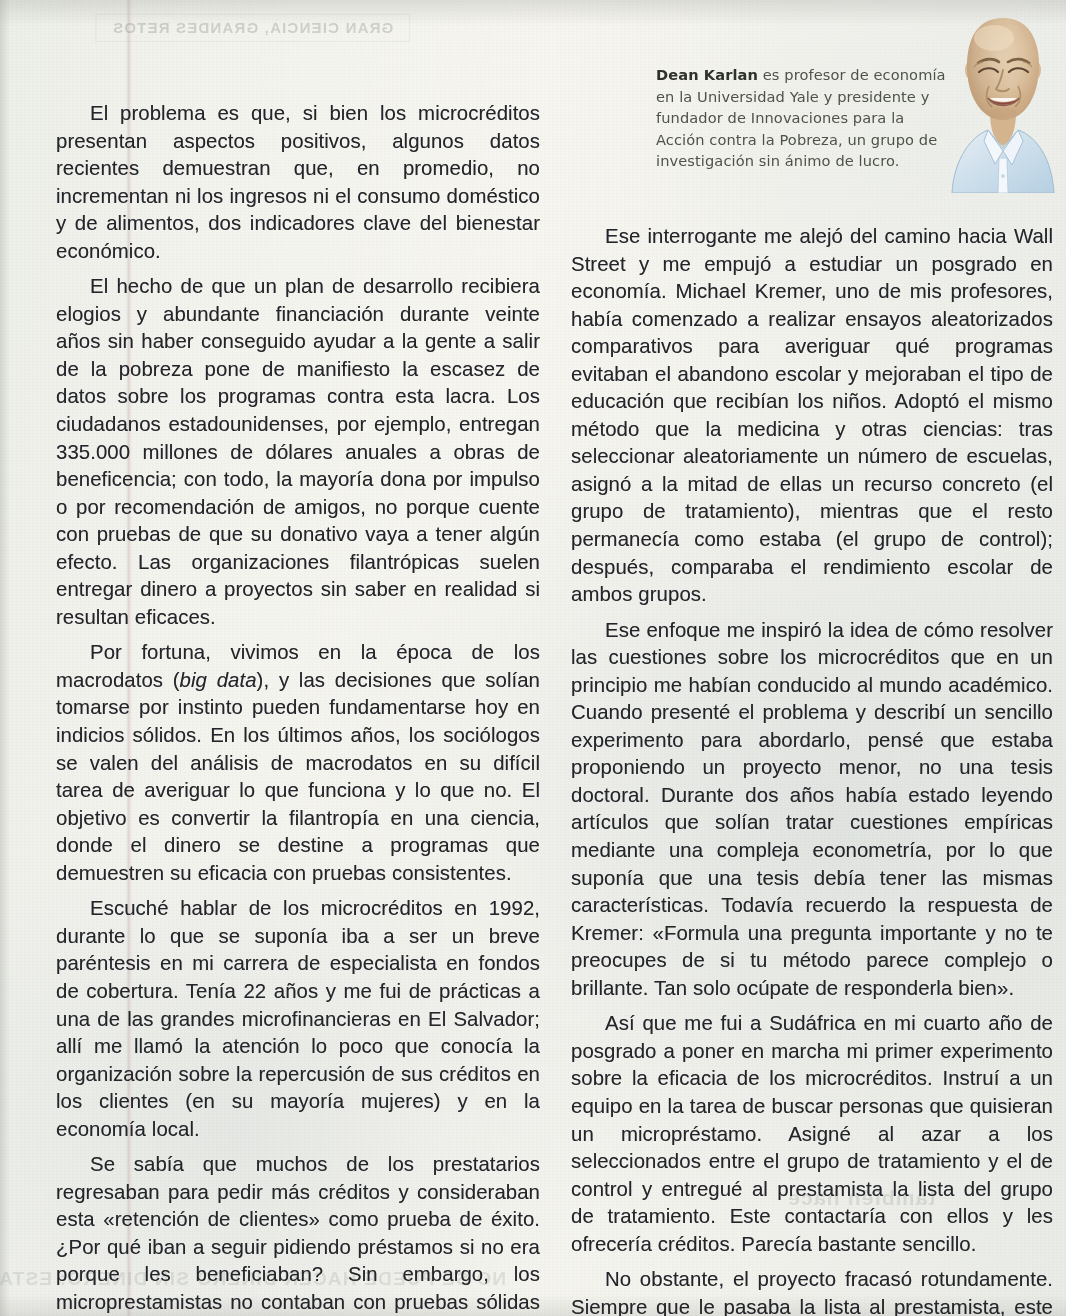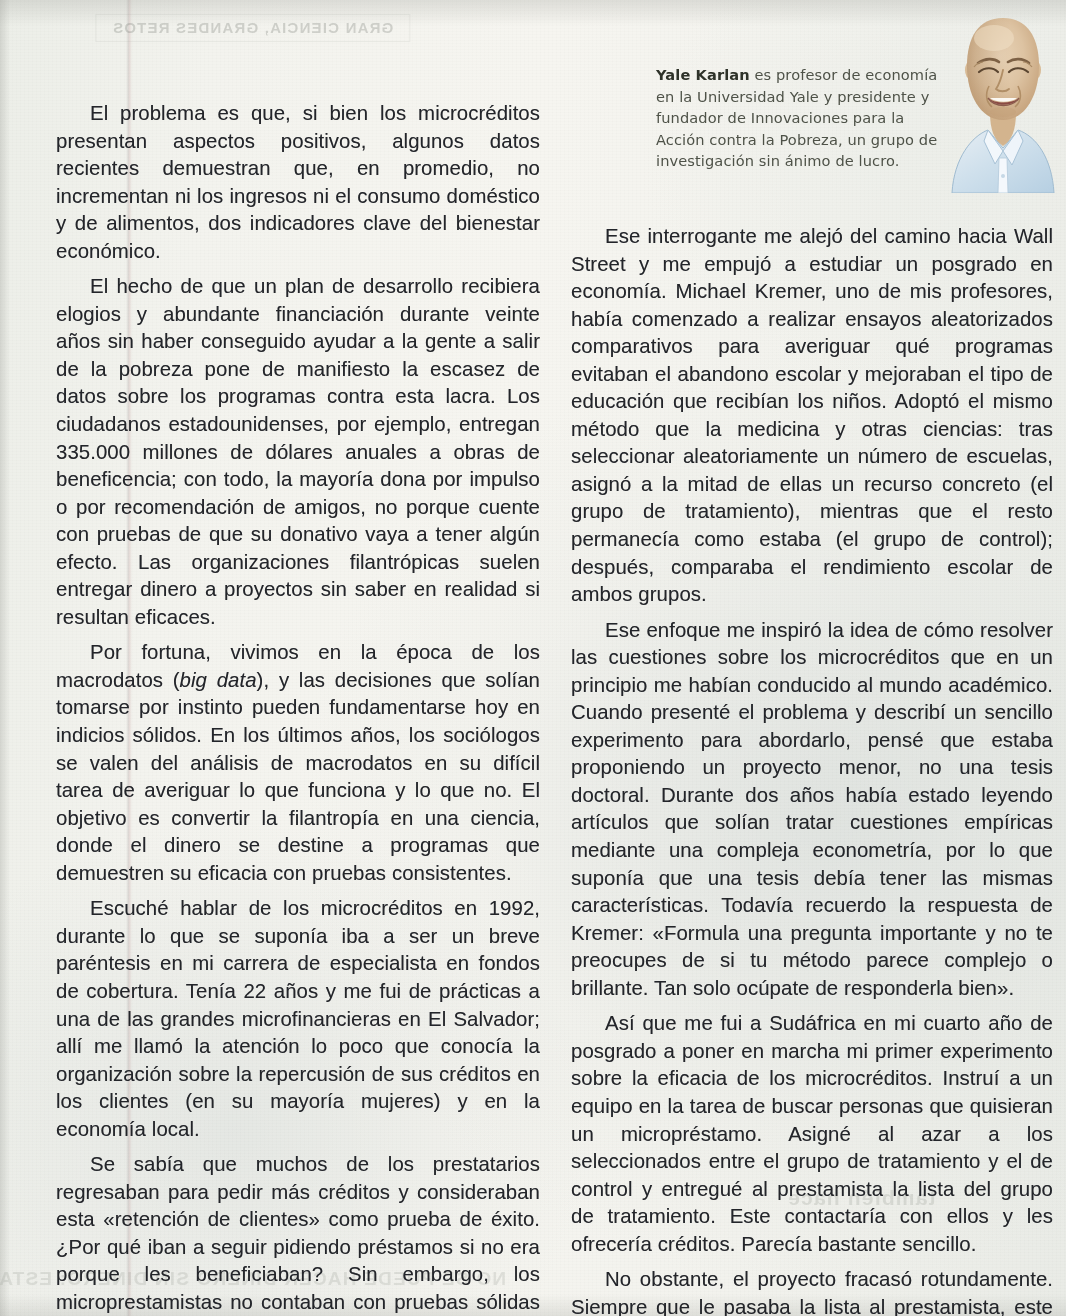--- a/index.html
+++ b/index.html
@@ -151,21 +151,21 @@
   <div id="crease2"></div>
   <div id="crease"></div>
   <div id="topedge"></div>
   <div id="botedge"></div>
 
   <div class="ghost" id="ghost-header"><span class="gbox">GRAN CIENCIA, GRANDES RETOS</span></div>
   <div class="ghost" id="ghost-mid1">también hace</div>
   <div class="ghost" id="ghost-mid2">NO SE PUEDE HACER DINERO SIN DINERO: ESTA</div>
 
   <div id="bio">
-    <p><span class="name">Yale Karlan</span><span> es profesor de economía en la Universidad Yale y presidente y fundador de Innovaciones para la Acción contra la Pobreza, un grupo de investigación sin ánimo de lucro.</span></p>
+    <p><span class="name">Dean Karlan</span><span> es profesor de economía en la Universidad Yale y presidente y fundador de Innovaciones para la Acción contra la Pobreza, un grupo de investigación sin ánimo de lucro.</span></p>
   </div>
 
   <div id="portrait">
     <svg width="118" height="185" viewBox="0 0 118 185" xmlns="http://www.w3.org/2000/svg">
       <defs>
         <radialGradient id="skin" cx="45%" cy="38%" r="62%">
           <stop offset="0%" stop-color="#e8d3b7"></stop>
           <stop offset="55%" stop-color="#ddc3a2"></stop>
           <stop offset="100%" stop-color="#c8a680"></stop>
         </radialGradient>

